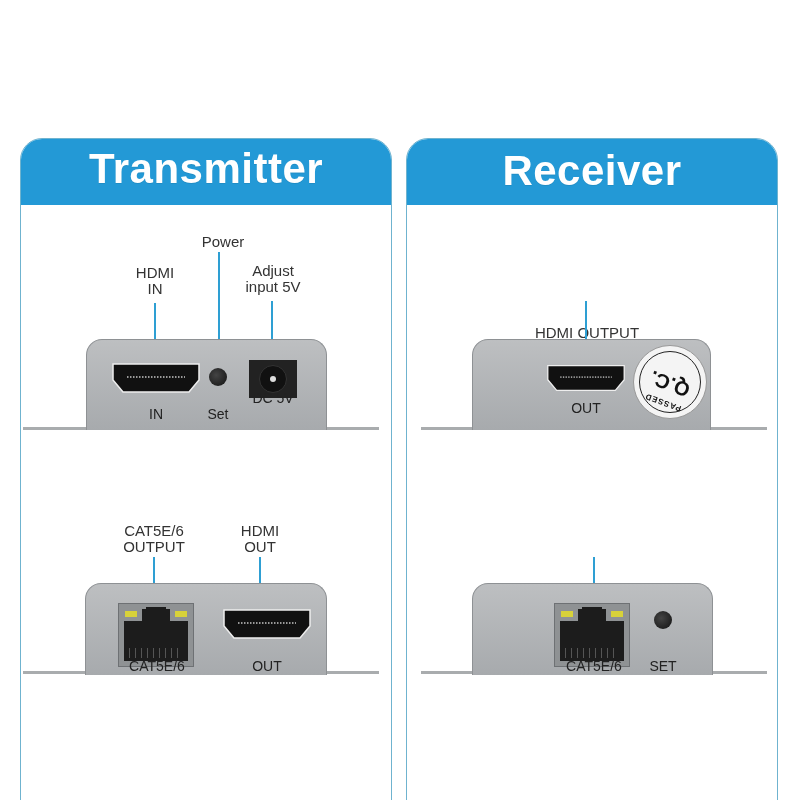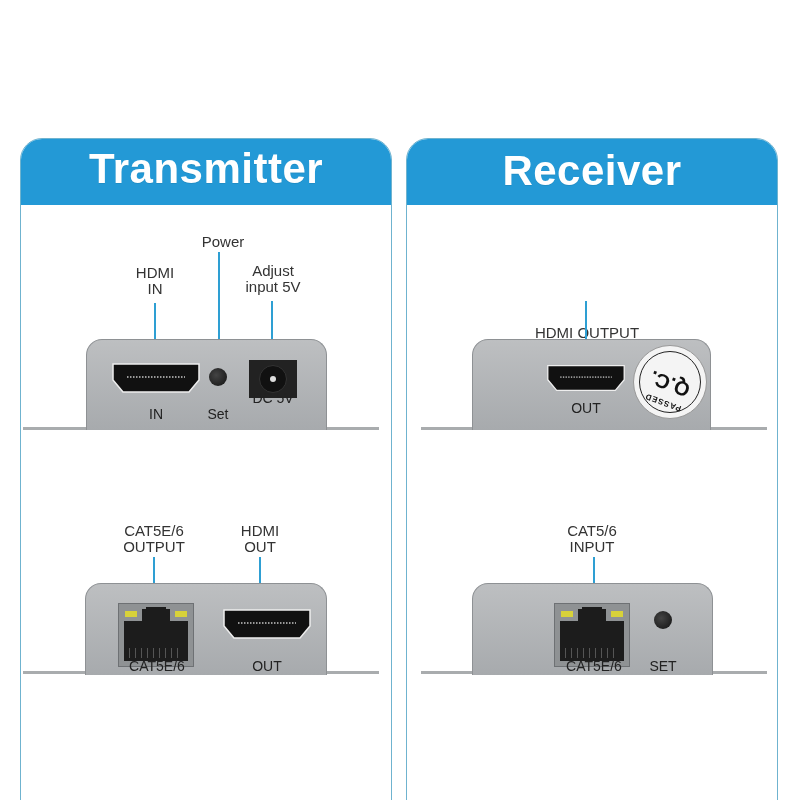--- a/index.html
+++ b/index.html
@@ -114,22 +114,20 @@
       <line x1="16" y1="15" x2="74" y2="15" stroke="#999" stroke-width="2" stroke-dasharray="1.5 1.5"></line>
     </svg>
     <div class="port-label" style="left:88px;top:60px;width:50px;">OUT</div>
     <div class="qc" style="left:160px;top:5px;">
       <div class="ring"></div>
       <div class="passed">PASSED</div>
       <div class="qc-text">Q.C.</div>
     </div>
   </div>
 
-  <div class="label" style="left:140px;top:384px;width:90px;">CAT5/6
-INPUT</div>
   <div class="leader" style="left:186px;top:418px;height:46px;"></div>
   <div class="dot" style="left:183px;top:460px;"></div>
 
   <div class="shelf" style="left:14px;top:532px;width:346px;"></div>
   <div class="device" style="left:65px;top:444px;width:241px;height:92px;">
     <div class="rj45" style="left:81px;top:19px;">
       <div class="inner"></div>
         <div class="notchL"></div>
         <div class="notchR"></div>
         <div class="tab"></div>

